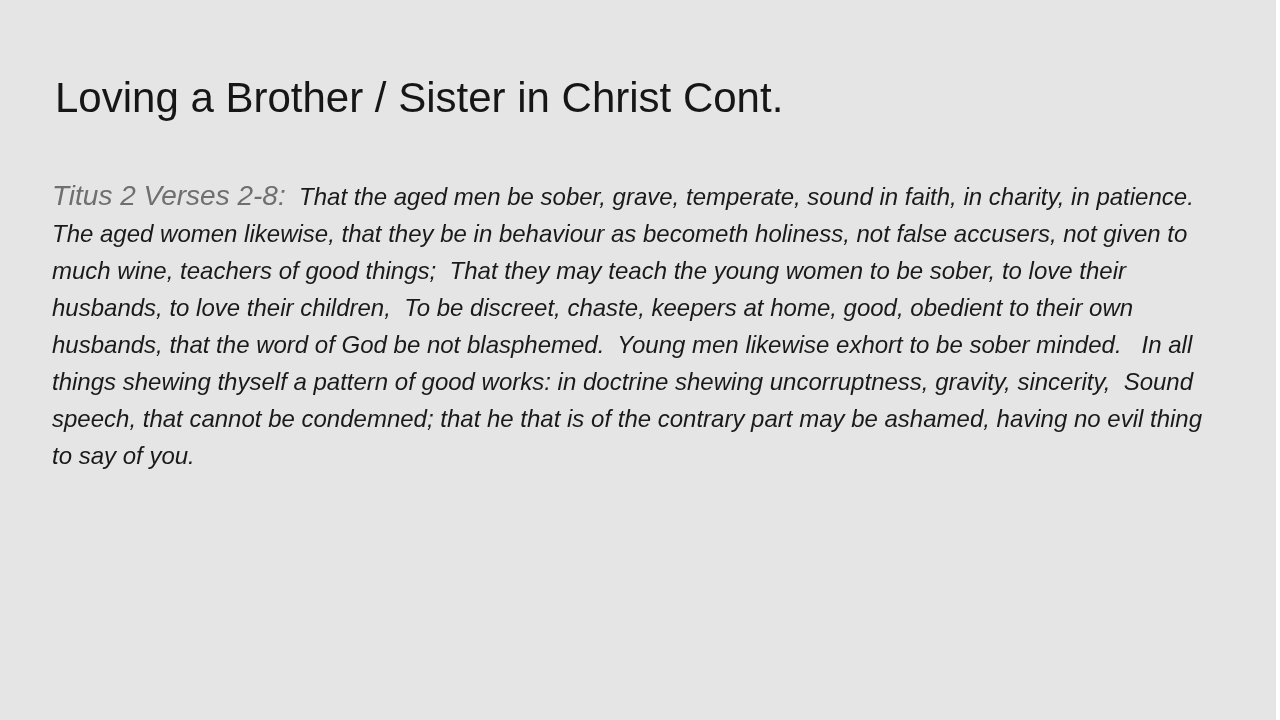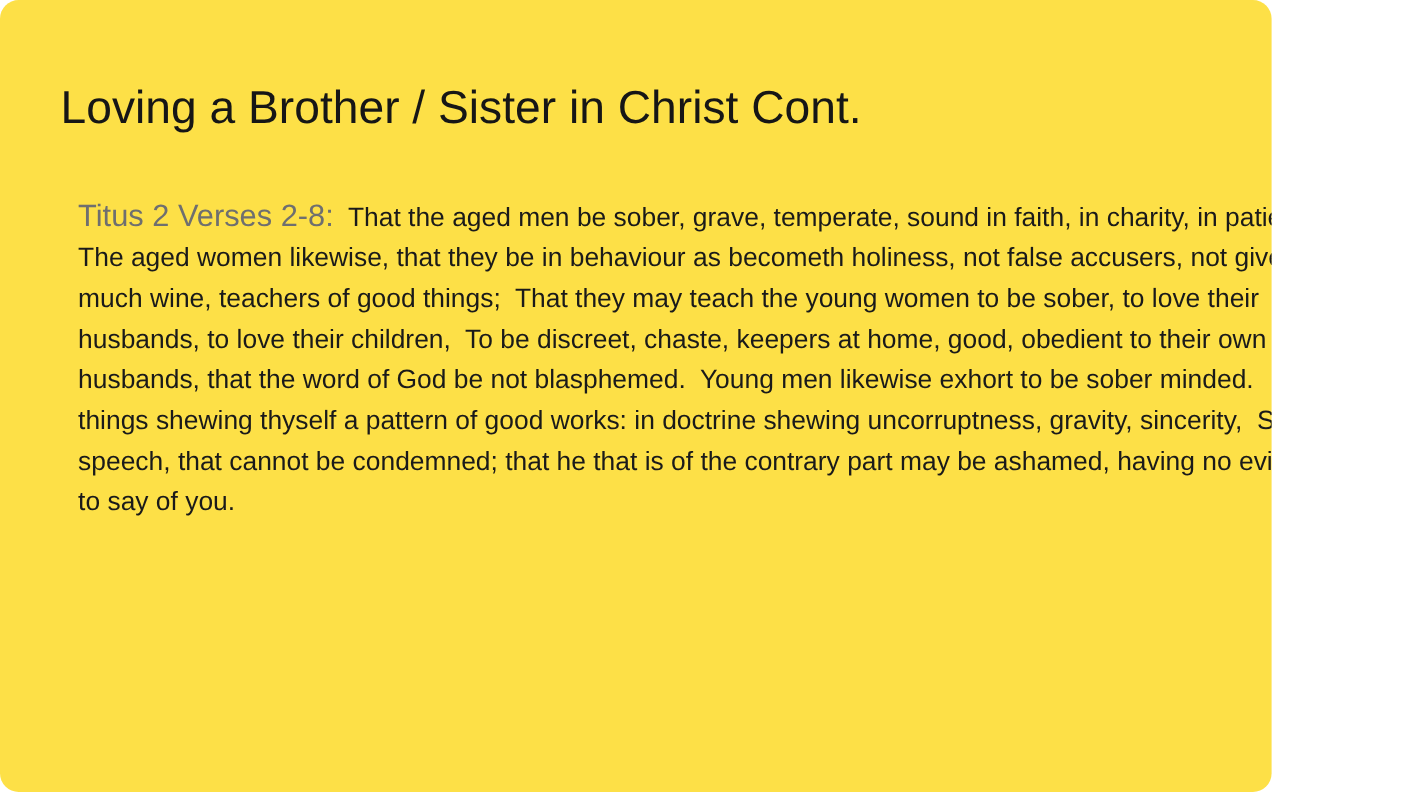--- a/index.html
+++ b/index.html
@@ -2,46 +2,46 @@
 <html><head>
 <meta charset="utf-8">
 <style>
   html, body {
     margin: 0;
     padding: 0;
     background: #ffffff;
   }
   .slide {
     position: relative;
-    width: 1156px;
+    width: 1276px;
     height: 720px;
-    background: #fde047;
+    background: #e5e5e5;
     overflow: hidden;
     font-family: "Liberation Sans", "DejaVu Sans", sans-serif;
-    border-radius: 17px;
   }
   .slide-title {
     position: absolute;
     left: 55px;
     top: 73px;
     width: 1180px;
     font-size: 42px;
     line-height: 50px;
     font-weight: 400;
     color: #161616;
     white-space: nowrap;
   }
   .scripture-paragraph {
     position: absolute;
-    left: 71px;
+    left: 52px;
     top: 177px;
     width: 1172px;
     font-size: 24px;
     line-height: 37px;
     color: #1a1a1a;
+    font-style: italic;
   }
   .scripture-reference {
     font-size: 28px;
     line-height: 37px;
     color: #6f6f6f;
     white-space: pre-wrap;
   }
   .scripture-text {
     font-size: 24px;
     line-height: 37px;

